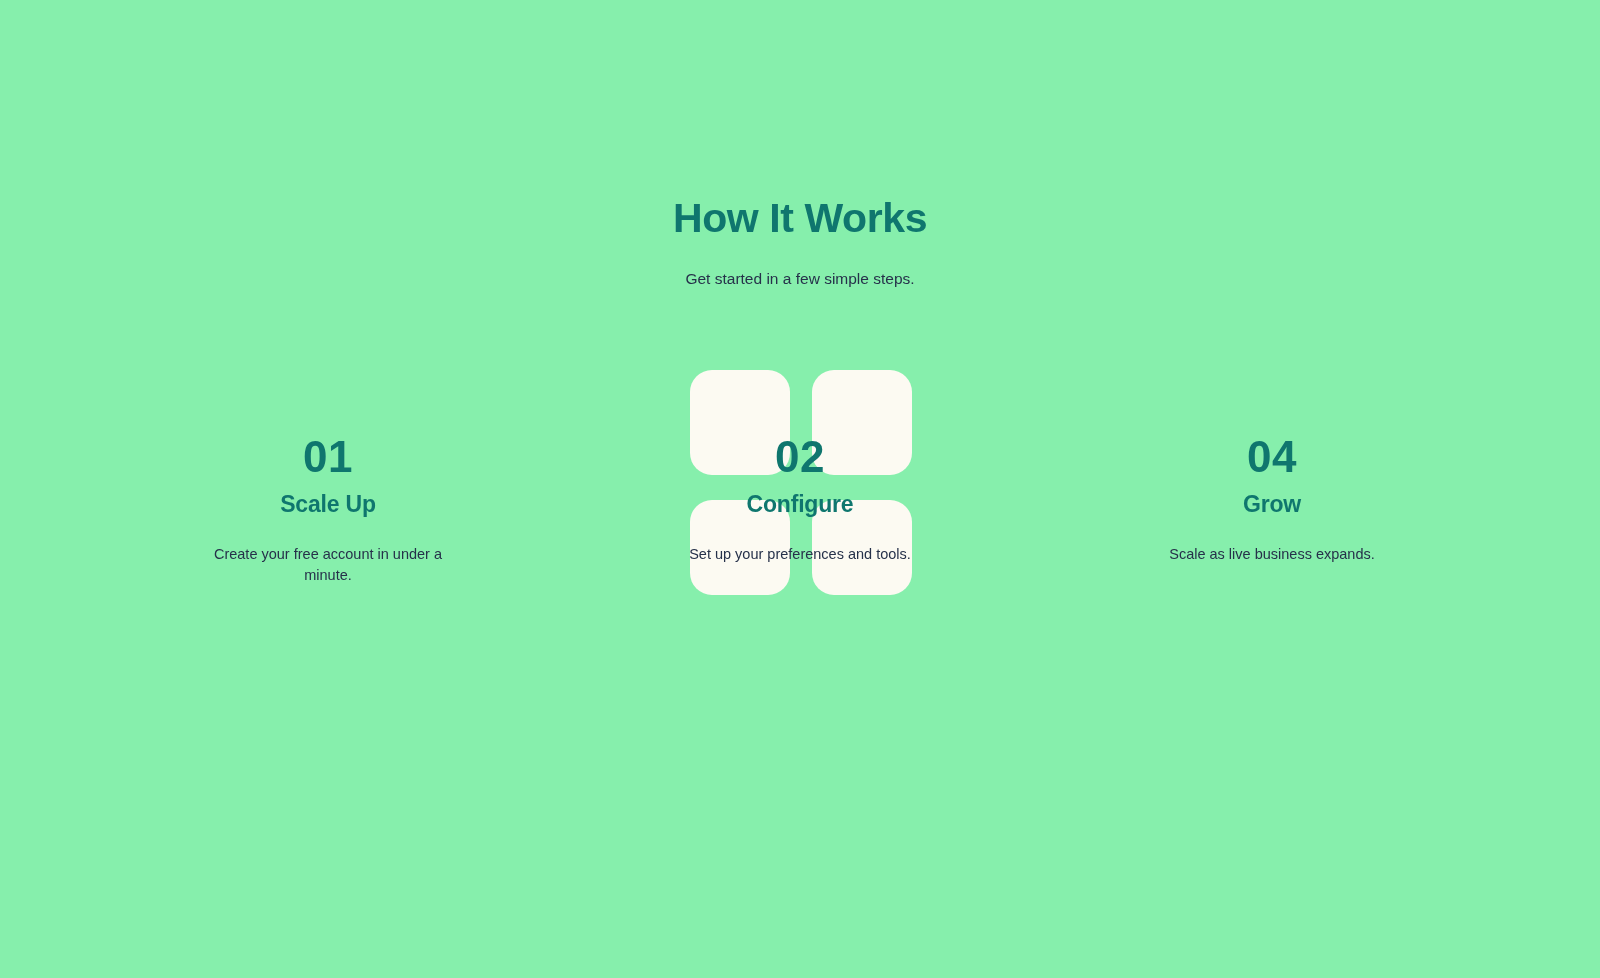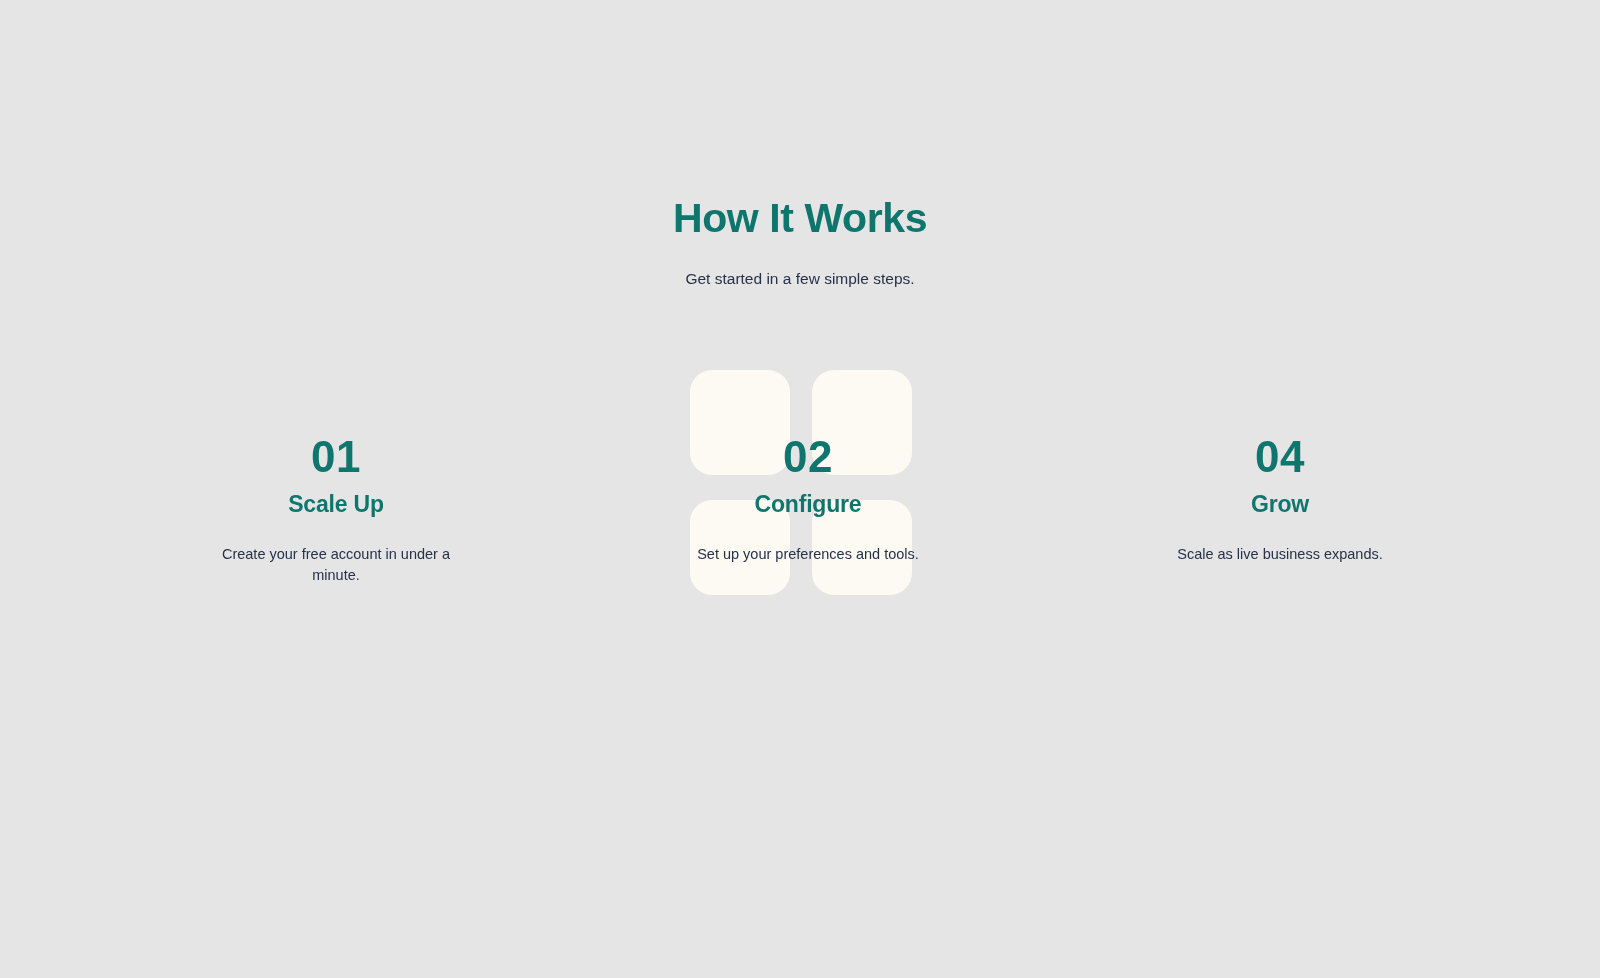--- a/index.html
+++ b/index.html
@@ -13,21 +13,21 @@
     background: #ffffff;
     font-family: "Liberation Sans", sans-serif;
     overflow: hidden;
     position: relative;
     -webkit-font-smoothing: antialiased;
   }
 
   .section {
     position: absolute;
     inset: 0;
-    background: #e5e5e5;
+    background: #86efac;
     padding-left: 24px;
   }
 
   
   .decor-layer {
     position: absolute;
     left: 0;
     top: 0;
     width: 1600px;
     height: 978px;
@@ -74,21 +74,21 @@
     margin: 0;
     font-size: 15.5px;
     line-height: 22px;
     font-weight: 400;
     color: #26314a;
   }
 
   
   .steps {
     position: absolute;
-    left: 184px;
+    left: 176px;
     top: 430px;
     width: 1248px;
     display: flex;
     flex-direction: row;
     align-items: flex-start;
     justify-content: space-between;
     z-index: 2;
   }
   .step {
     width: 304px;

